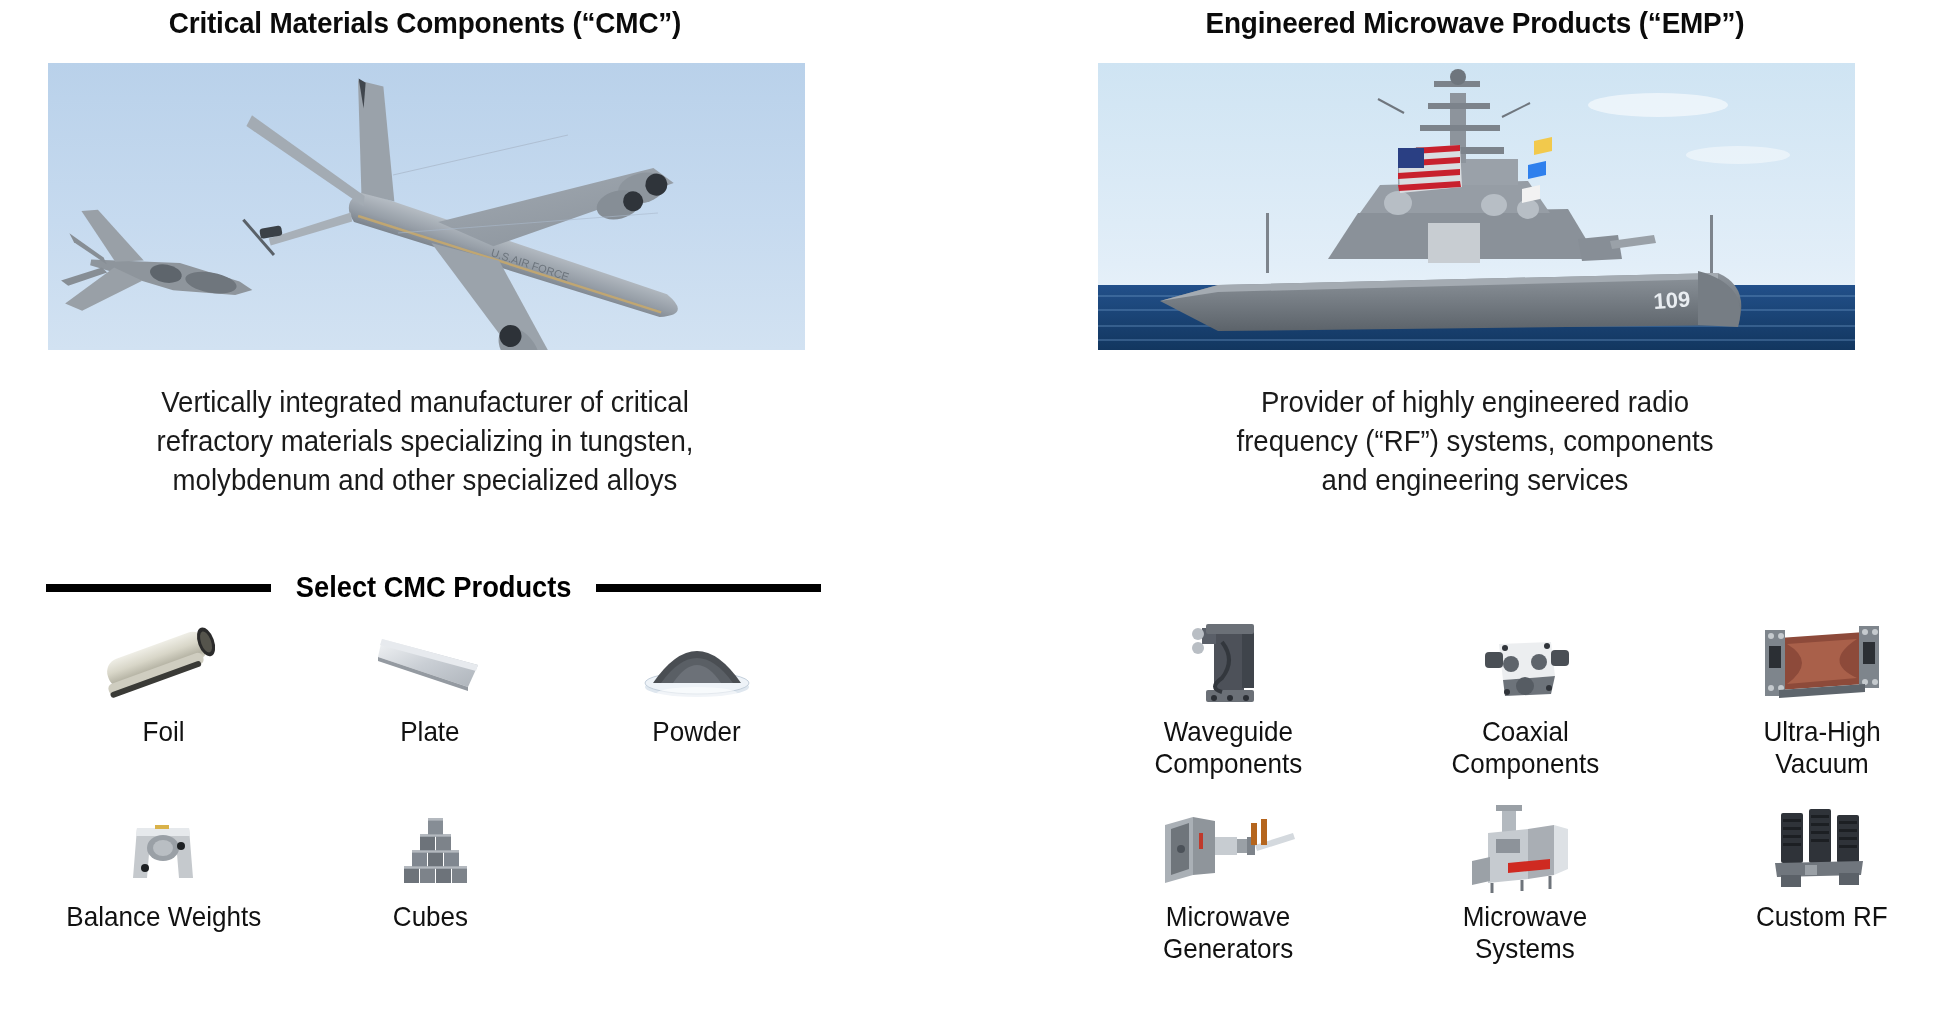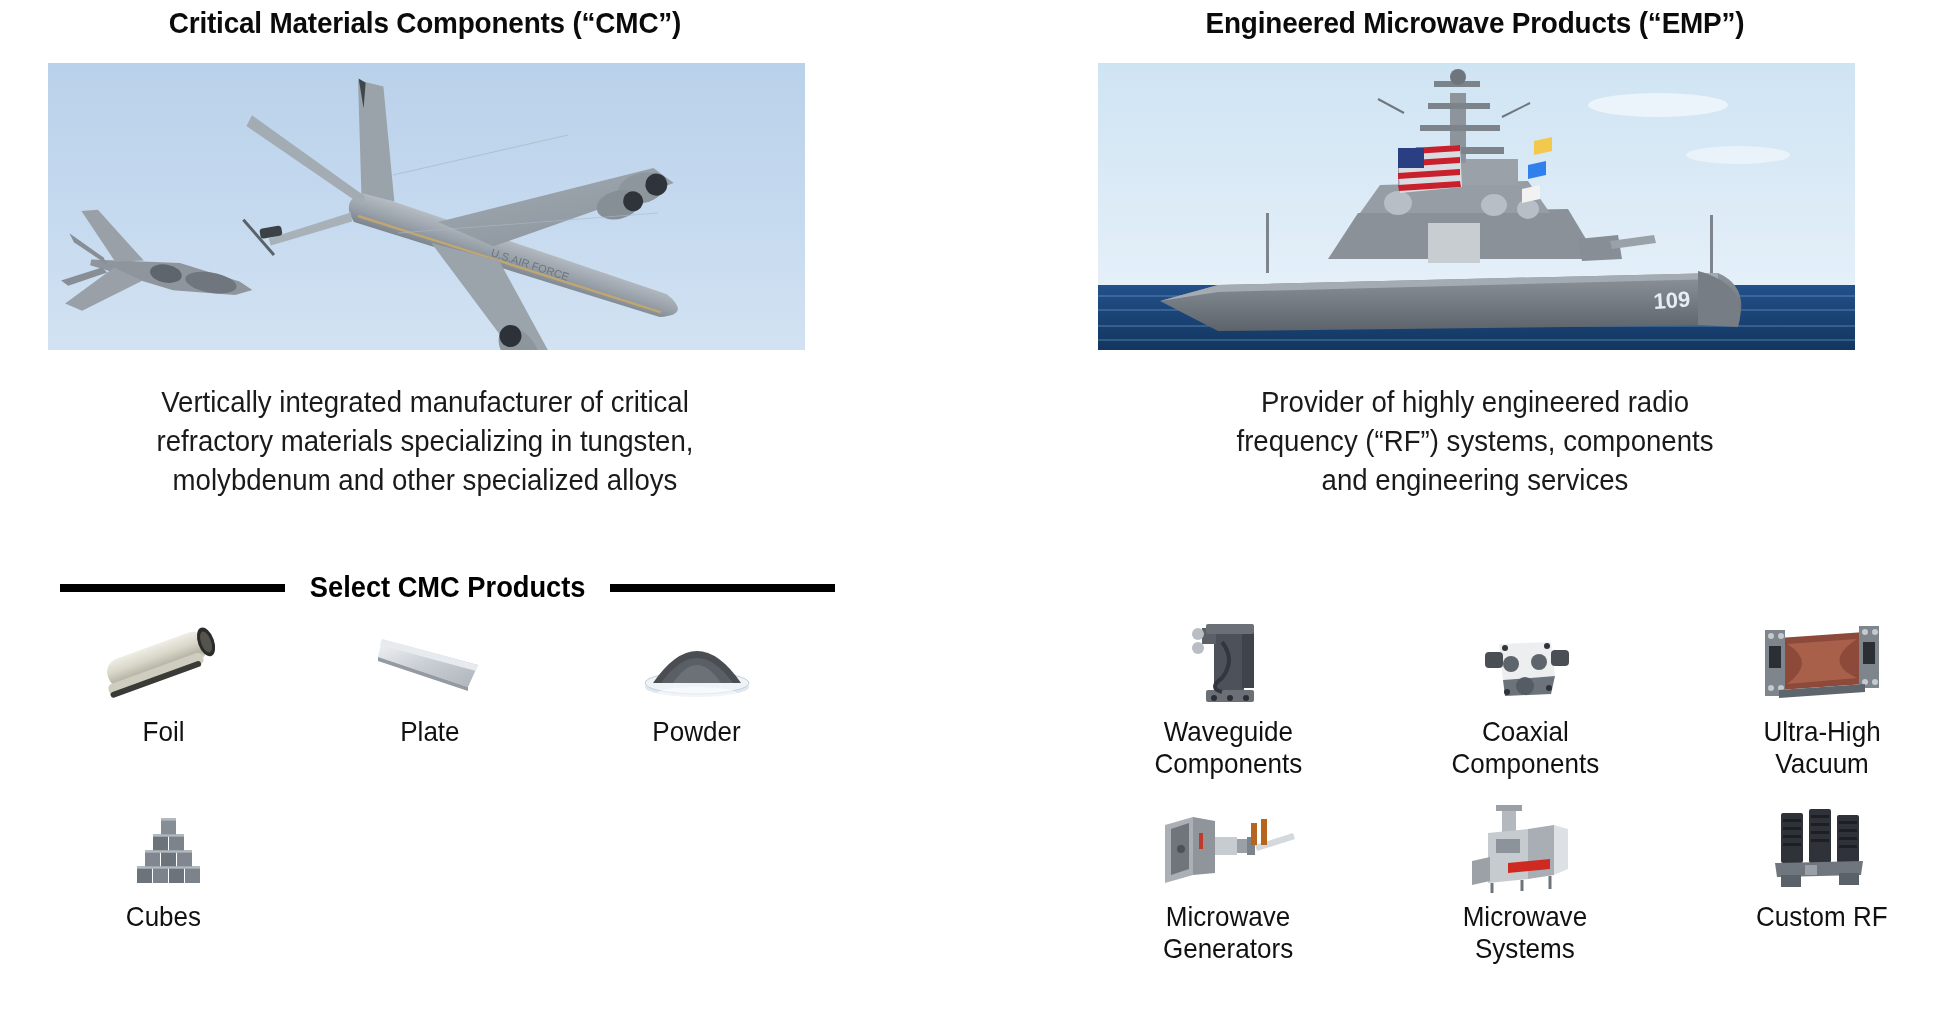--- a/index.html
+++ b/index.html
@@ -46,21 +46,21 @@
     text-align:center;
     font-size:30px;line-height:39px;
     font-weight:400;
     color:#1a1a1a;
     transform:scaleX(0.92);transform-origin:center top;
     white-space:pre-line;
   }
 
   
   .rule-head{
-    position:absolute;top:571px;left:30px;width:775px;
+    position:absolute;top:571px;left:16px;width:775px;
     display:flex;align-items:center;gap:16px;
   }
   .rule{flex:1 1 auto;height:8px;background:#000000;}
   .rule-label{
     flex:0 0 auto;
     font-size:29px;font-weight:bold;color:#000;
     white-space:nowrap;
     transform:scaleX(0.94);
   }
 
@@ -229,20 +229,34 @@
             <path d="M 26 62 Q 70 -2 114 62 Z" fill="#4a4e53"></path>
             <path d="M 34 62 Q 70 12 106 62 Z" fill="#5a5f65"></path>
             <path d="M 46 62 Q 70 26 94 62 Z" fill="#6c7178"></path>
             <ellipse cx="70" cy="72" rx="40" ry="6" fill="#ffffff" opacity="0.55"></ellipse>
           </svg>
         </div>
         <div class="prod-label">Powder</div>
       </div>
 
 
+      <div class="prod">
+        <div class="thumb">
+          <svg width="140" height="86" viewBox="0 0 140 86">
+            <path d="M 44 22 L 96 22 L 100 72 L 86 72 L 84 48 Q 70 34 56 48 L 54 72 L 40 72 Z" fill="#c5c9cd"></path>
+            <path d="M 44 22 L 96 22 L 97 30 L 43 30 Z" fill="#e6e9ec"></path>
+            <ellipse cx="70" cy="42" rx="16" ry="13" fill="#9aa0a6"></ellipse>
+            <ellipse cx="70" cy="42" rx="10" ry="8" fill="#b9bec3"></ellipse>
+            <circle cx="52" cy="62" r="4" fill="#1d2023"></circle>
+            <circle cx="88" cy="40" r="4" fill="#1d2023"></circle>
+            <rect x="62" y="19" width="14" height="4" fill="#d9b24a"></rect>
+          </svg>
+        </div>
+        <div class="prod-label">Balance Weights</div>
+      </div>
 
       <div class="prod">
         <div class="thumb">
           <svg width="140" height="86" viewBox="0 0 140 86">
             <g fill="#6d737a">
               <rect x="44" y="62" width="15" height="15"></rect>
                 <rect x="60" y="62" width="15" height="15" fill="#7d838a"></rect>
               <rect x="76" y="62" width="15" height="15"></rect>
                 <rect x="92" y="62" width="15" height="15" fill="#7d838a"></rect>
               <rect x="52" y="46" width="15" height="15" fill="#808790"></rect>

